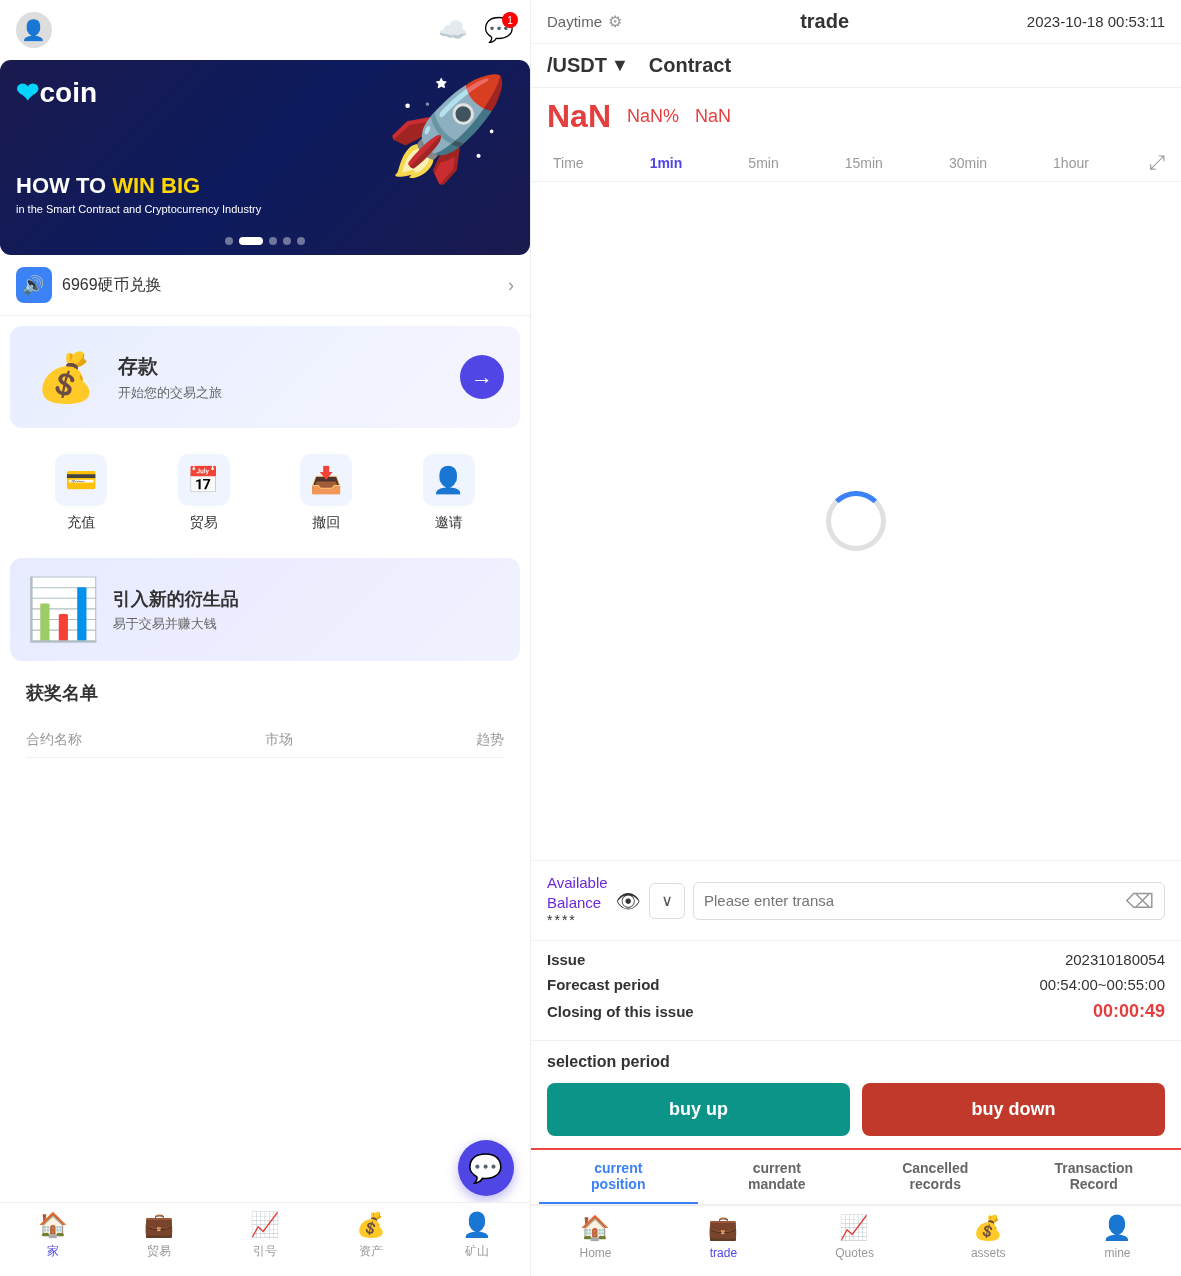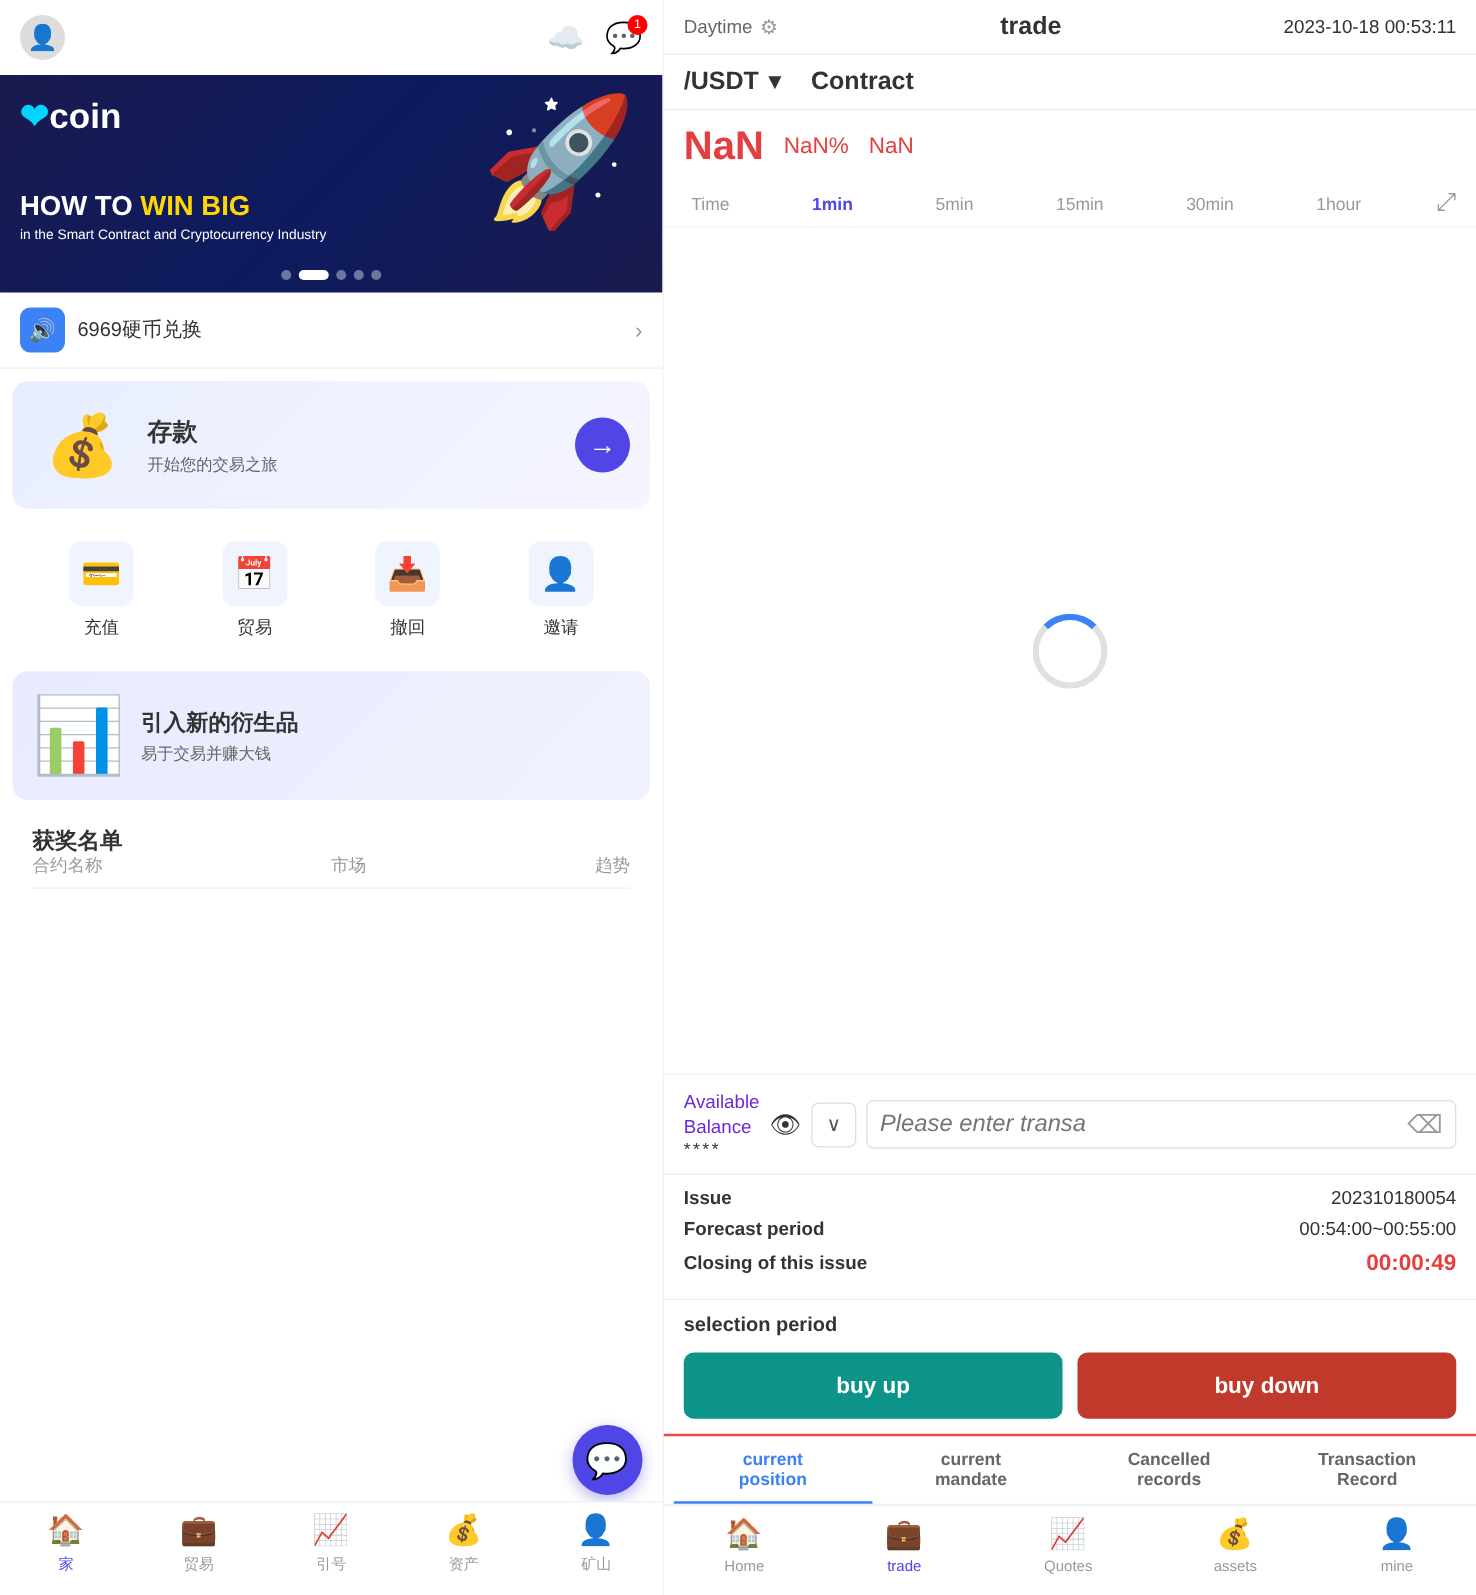--- a/index.html
+++ b/index.html
@@ -25,27 +25,28 @@
       background: #fff;
     }
     .top-bar-right { display: flex; gap: 16px; align-items: center; }
     .avatar-icon { width: 36px; height: 36px; border-radius: 50%; background: #ddd; display: flex; align-items: center; justify-content: center; color: #999; font-size: 20px; }
     .cloud-icon, .msg-icon { font-size: 24px; color: #555; position: relative; cursor: pointer; }
     .badge { position: absolute; top: -4px; right: -4px; background: red; color: white; border-radius: 50%; width: 16px; height: 16px; font-size: 10px; display: flex; align-items: center; justify-content: center; }
 
     
     .banner {
       width: 100%;
-      height: 174px;
+      height: 195px;
       background: linear-gradient(135deg, #1a1a4e 0%, #0d1b5e 50%, #1a1a4e 100%);
       position: relative;
       overflow: hidden;
       display: flex;
       align-items: center;
       padding: 16px;
+      border-radius: 11px;
     }
     .banner-logo { color: #fff; font-size: 28px; font-weight: bold; position: absolute; top: 16px; left: 16px; }
     .banner-logo span { color: #00d4ff; }
     .banner-text { position: absolute; bottom: 40px; left: 16px; }
     .banner-text h2 { color: #fff; font-size: 22px; font-weight: 900; }
     .banner-text h2 span { color: #FFD700; }
     .banner-text p { color: #fff; font-size: 11px; margin-top: 4px; }
     .banner-rocket { position: absolute; right: 20px; top: 10px; font-size: 100px; }
     .banner-dots { position: absolute; bottom: 10px; left: 50%; transform: translateX(-50%); display: flex; gap: 6px; }
     .dot { width: 8px; height: 8px; border-radius: 50%; background: rgba(255,255,255,0.4); }
@@ -103,21 +104,21 @@
       display: flex;
       align-items: center;
       gap: 12px;
     }
     .feature-img { font-size: 60px; }
     .feature-content .feature-title { font-size: 18px; font-weight: bold; color: #333; }
     .feature-content .feature-sub { font-size: 13px; color: #666; margin-top: 4px; }
 
     
     .winners-section { padding: 10px 16px; background: #fff; margin: 0 10px; border-radius: 12px 12px 0 0; }
-    .winners-title { font-size: 18px; font-weight: bold; color: #333; margin-bottom: 0; }
+    .winners-title { font-size: 18px; font-weight: bold; color: #333; margin-bottom: 26px; }
     .winners-header { display: flex; justify-content: space-between; color: #999; font-size: 14px; padding-bottom: 8px; border-bottom: 1px solid #f0f0f0; }
 
     
     .bottom-nav {
       position: absolute;
       bottom: 0;
       left: 0;
       right: 0;
       background: #fff;
       border-top: 1px solid #eee;
@@ -233,21 +234,21 @@
       align-items: center;
       gap: 8px;
       padding: 12px 16px;
       border-top: 1px solid #f0f0f0;
       border-bottom: 1px solid #f0f0f0;
     }
     .balance-label { font-size: 15px; font-weight: normal; color: #6d28d9; line-height: 1.3; }
     .eye-icon { font-size: 20px; color: #333; cursor: pointer; }
     .dropdown-btn { width: 36px; height: 36px; border: 1px solid #ddd; border-radius: 6px; display: flex; align-items: center; justify-content: center; cursor: pointer; color: #555; font-size: 16px; }
     .amount-input-wrap { flex: 1; border: 1px solid #ddd; border-radius: 6px; display: flex; align-items: center; padding: 6px 10px; }
-    .amount-input { border: none; outline: none; font-size: 19px; color: #999; flex: 1; background: transparent; font-style: italic; }
+    .amount-input { border: none; outline: none; font-size: 15px; color: #999; flex: 1; background: transparent; }
     .clear-btn { font-size: 20px; color: #999; cursor: pointer; background: none; border: none; }
 
     
     .info-section { padding: 10px 16px; border-bottom: 1px solid #f0f0f0; }
     .info-row { display: flex; justify-content: space-between; align-items: center; margin-bottom: 8px; }
     .info-label { font-size: 15px; font-weight: bold; color: #333; }
     .info-value { font-size: 15px; color: #333; }
     .info-value.red { color: #e53e3e; font-weight: bold; font-size: 18px; }
 
     

